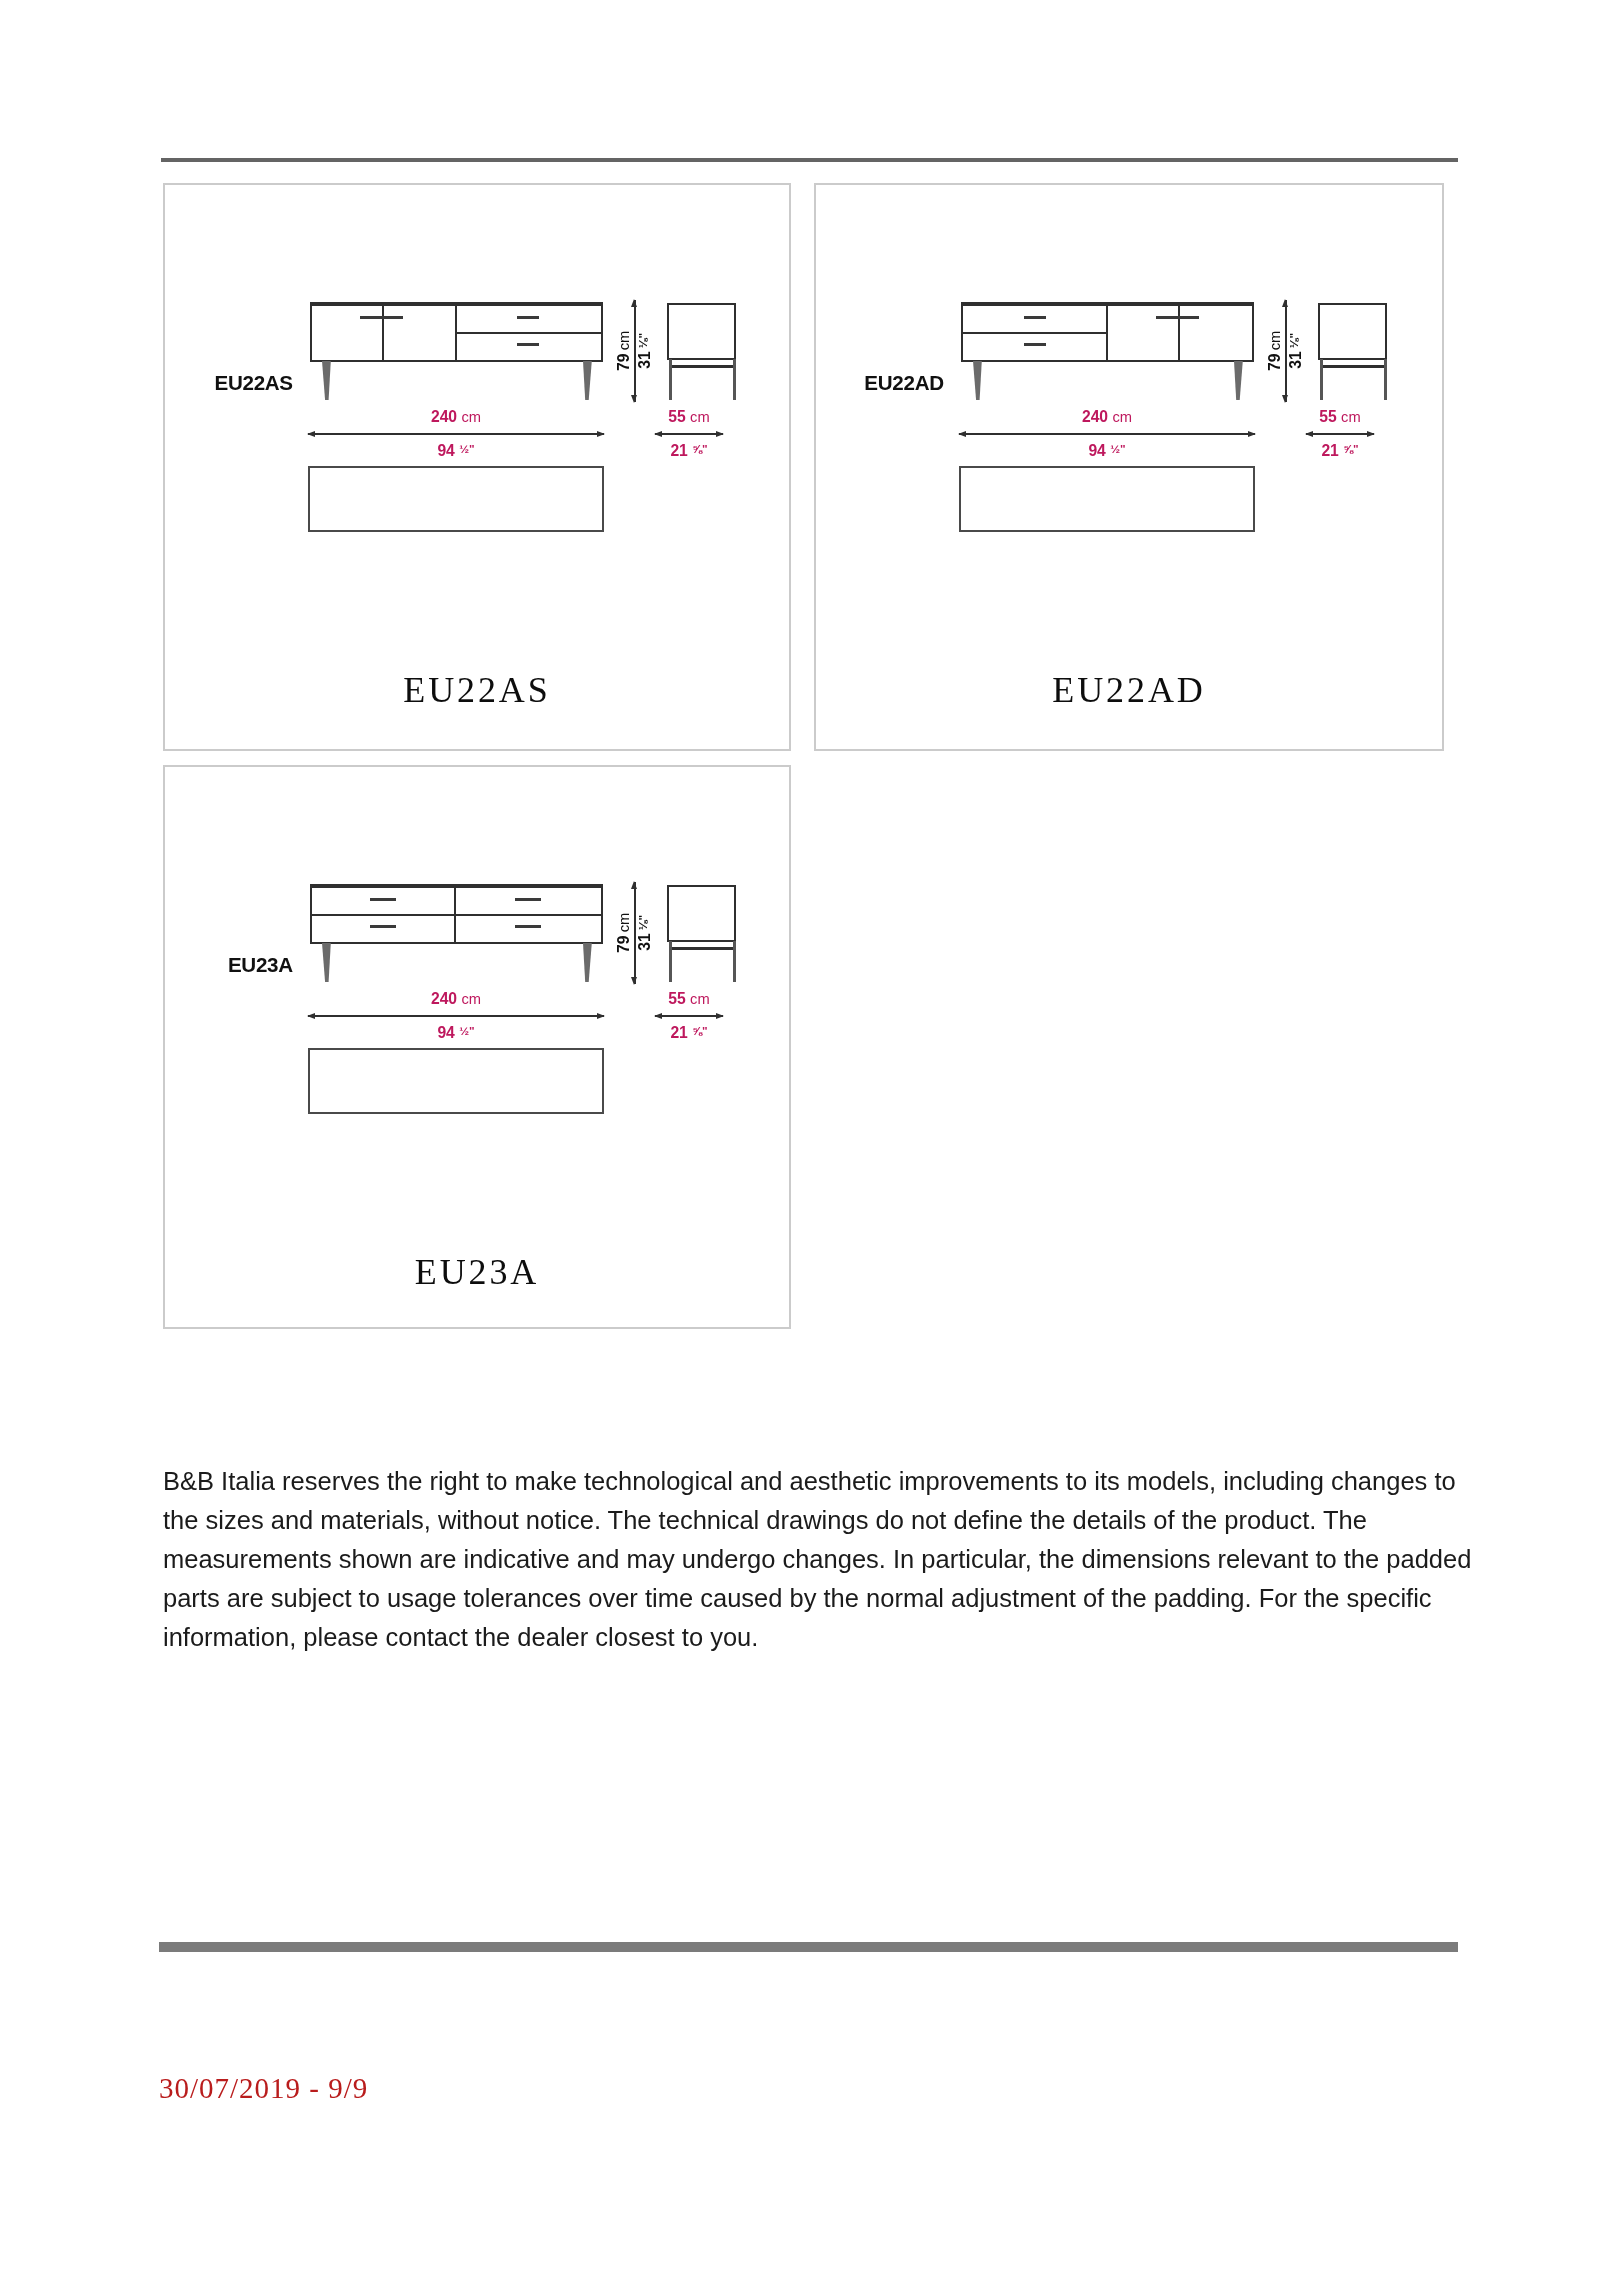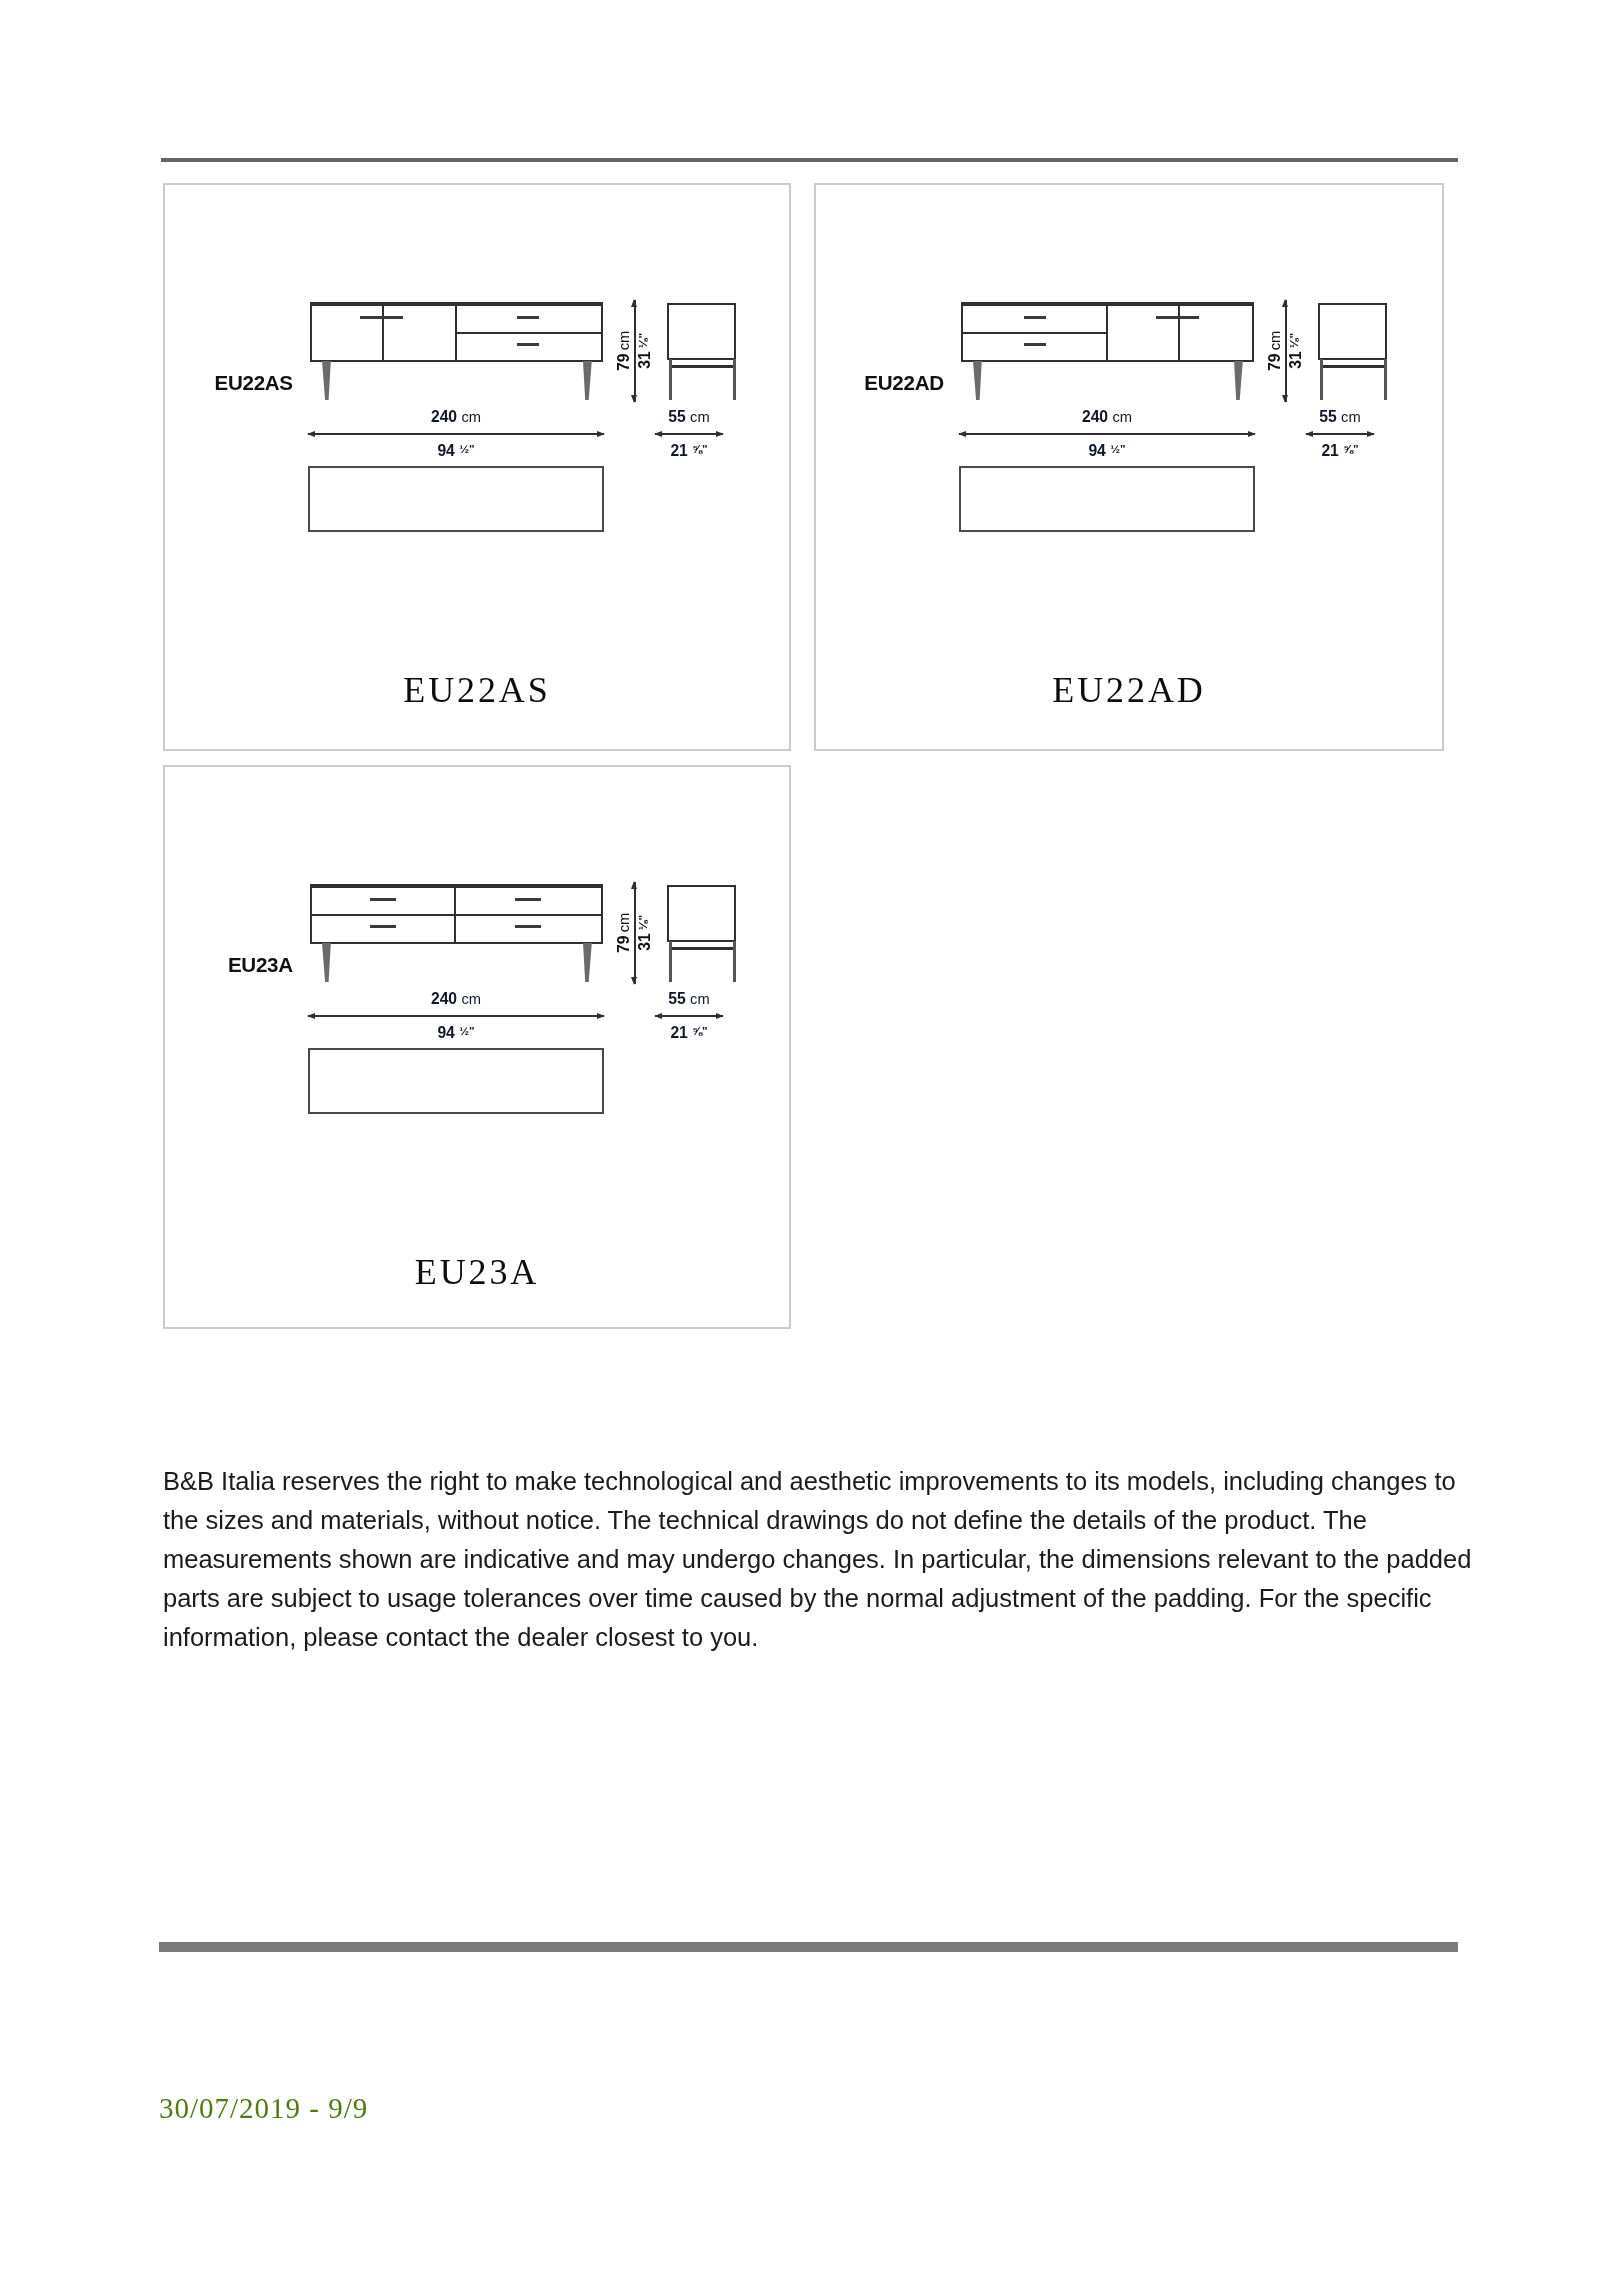--- a/index.html
+++ b/index.html
@@ -37,40 +37,40 @@
   .vlabel { position:absolute; width:108px; height:19.6px; text-align:center;
             transform:rotate(-90deg); transform-origin:center; white-space:nowrap;
             font-size:15.7px; color:#111; }
   .vlabel-cm { left:406px; top:156px; }
   .vlabel-in { left:427px; top:156px; }
 
   .side { position:absolute; left:502px; top:118px; width:69px; height:57px; border:2px solid #2f2f2f; }
   .side-stretcher { position:absolute; left:504px; top:180px; width:65px; height:2.9px; background:#2f2f2f; }
   .sleg { position:absolute; top:174px; width:2.9px; height:41px; background:#565656; }
 
-  .hdim { position:absolute; top:222px; text-align:center; color:#0f172a; }
+  .hdim { position:absolute; top:222px; text-align:center; color:#be185d; }
   .hdim-w { left:143px; width:296px; }
   .hdim-d { left:484px; width:80px; }
   .dim-cm, .dim-in { font-size:15.7px; line-height:19.6px; white-space:nowrap; }
   .dim-line { position:relative; height:2px; background:#2f2f2f; margin:5.9px 0 4.9px 0; }
   .hdim-d .dim-line { margin-left:5.9px; margin-right:5.9px; }
   b { font-weight:bold; }
   .unit { font-weight:normal; font-size:14.7px; }
   .frac { font-size:11.8px; font-weight:bold; vertical-align:2.9px; }
 
   .plan { position:absolute; left:143px; top:281px; width:296px; height:66px; border:2px solid #4a4a4a; }
 
   .big-title { position:absolute; left:0; top:484px; width:100%; text-align:center;
                font-family:"Liberation Serif", serif; font-size:36px; letter-spacing:2.9px; color:#0d0d0d; }
 
   .disclaimer { position:absolute; left:163px; top:1462px; width:1321px;
                 font-size:25.5px; line-height:39px; color:#1b1b1b; }
 
   .footer-text { position:absolute; left:159px; top:2072px; font-family:"Liberation Serif", serif;
-                 font-size:29px; color:#4d7c0f; letter-spacing:1px;margin-top:20px; }
+                 font-size:29px; color:#b91c1c; letter-spacing:1px; }
 </style>
 </head>
 <body>
 
 <div class="page">
 
   <div class="rule-top"></div>
 
   <section class="panel" id="p1">
     <div class="model-code">EU22AS</div>

